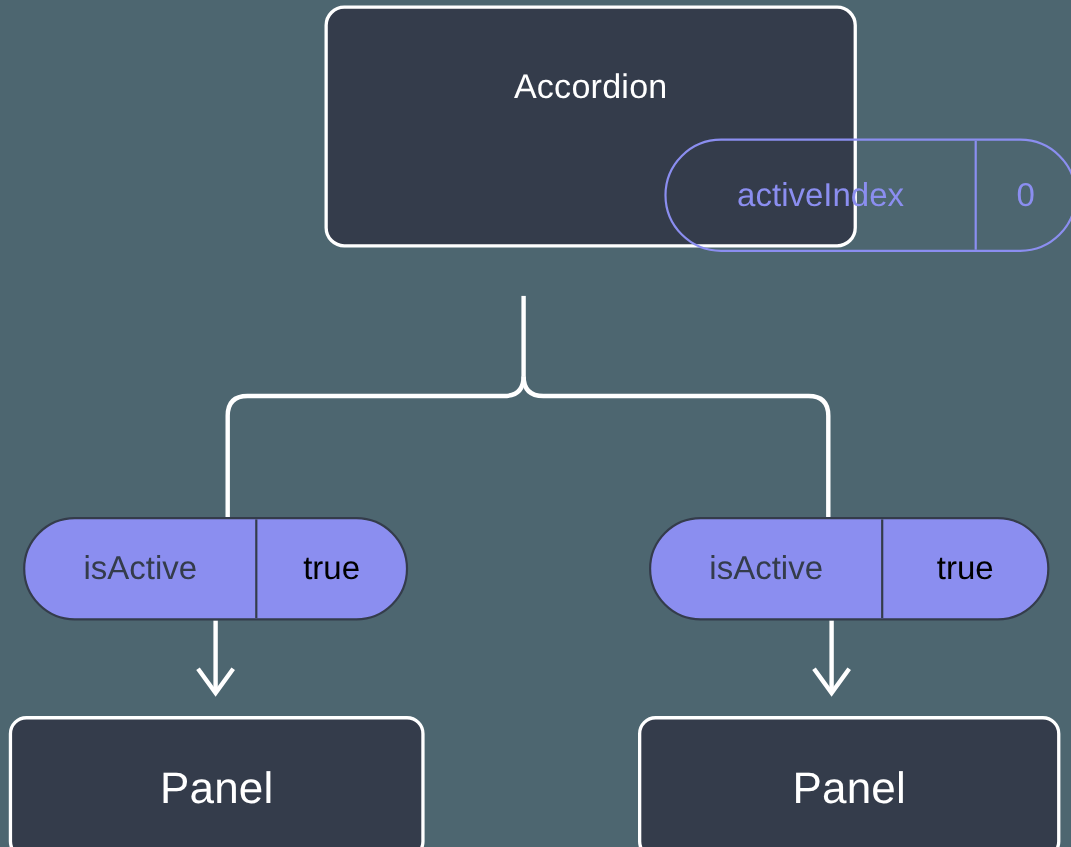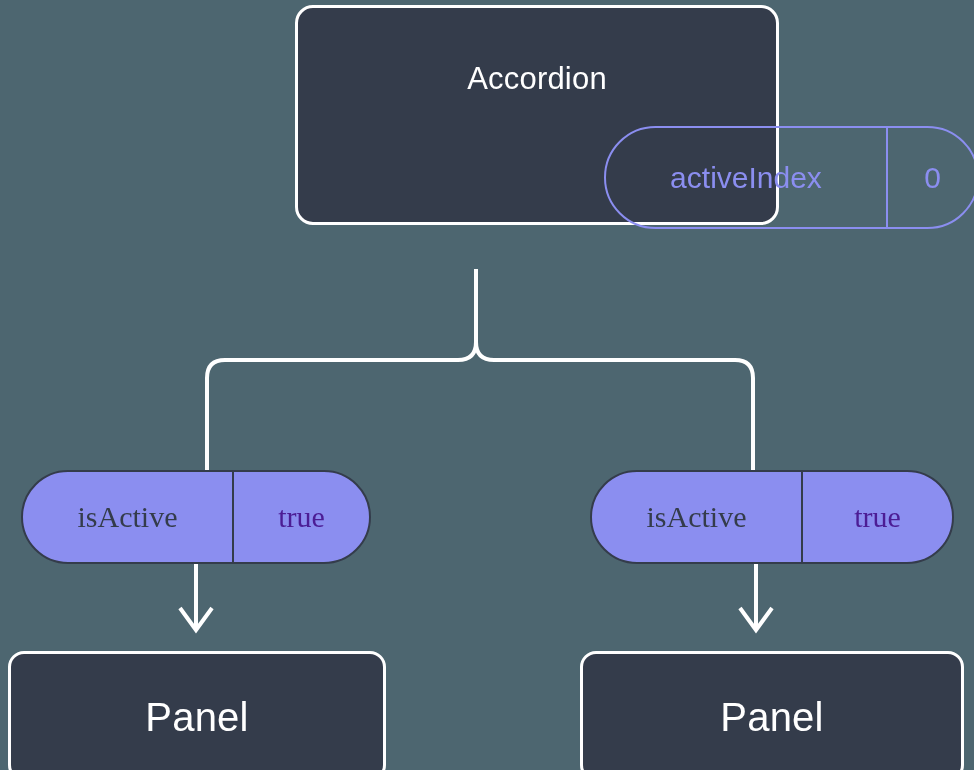--- a/index.html
+++ b/index.html
@@ -115,21 +115,20 @@
     position: absolute;
     box-sizing: border-box;
     top: 470px;
     height: 94px;
     background: #8b8ef0;
     border: 2px solid #343c4b;
     border-radius: 48px;
     display: flex;
     align-items: stretch;
     overflow: hidden;
-    font-family: Liberation Serif, serif;
   }
   #prop-pill-left  { left: 21px;  width: 350px; }
   #prop-pill-right { left: 590px; width: 364px; }
 
   .prop-pill .pill-key {
     display: flex;
     align-items: center;
     justify-content: center;
     color: #343c4b;
     font-size: 30px;
@@ -140,21 +139,21 @@
 
   .prop-pill .pill-sep {
     width: 2px;
     background: #343c4b;
   }
   .prop-pill .pill-val {
     flex: 1;
     display: flex;
     align-items: center;
     justify-content: center;
-    color: #4c1d95;
+    color: #000000;
     font-size: 30px;
     white-space: nowrap;
   }
 </style>
 </head>
 <body>
 
 <div id="canvas">
 
   <svg id="wires" viewBox="0 0 974 770" width="974" height="770">

